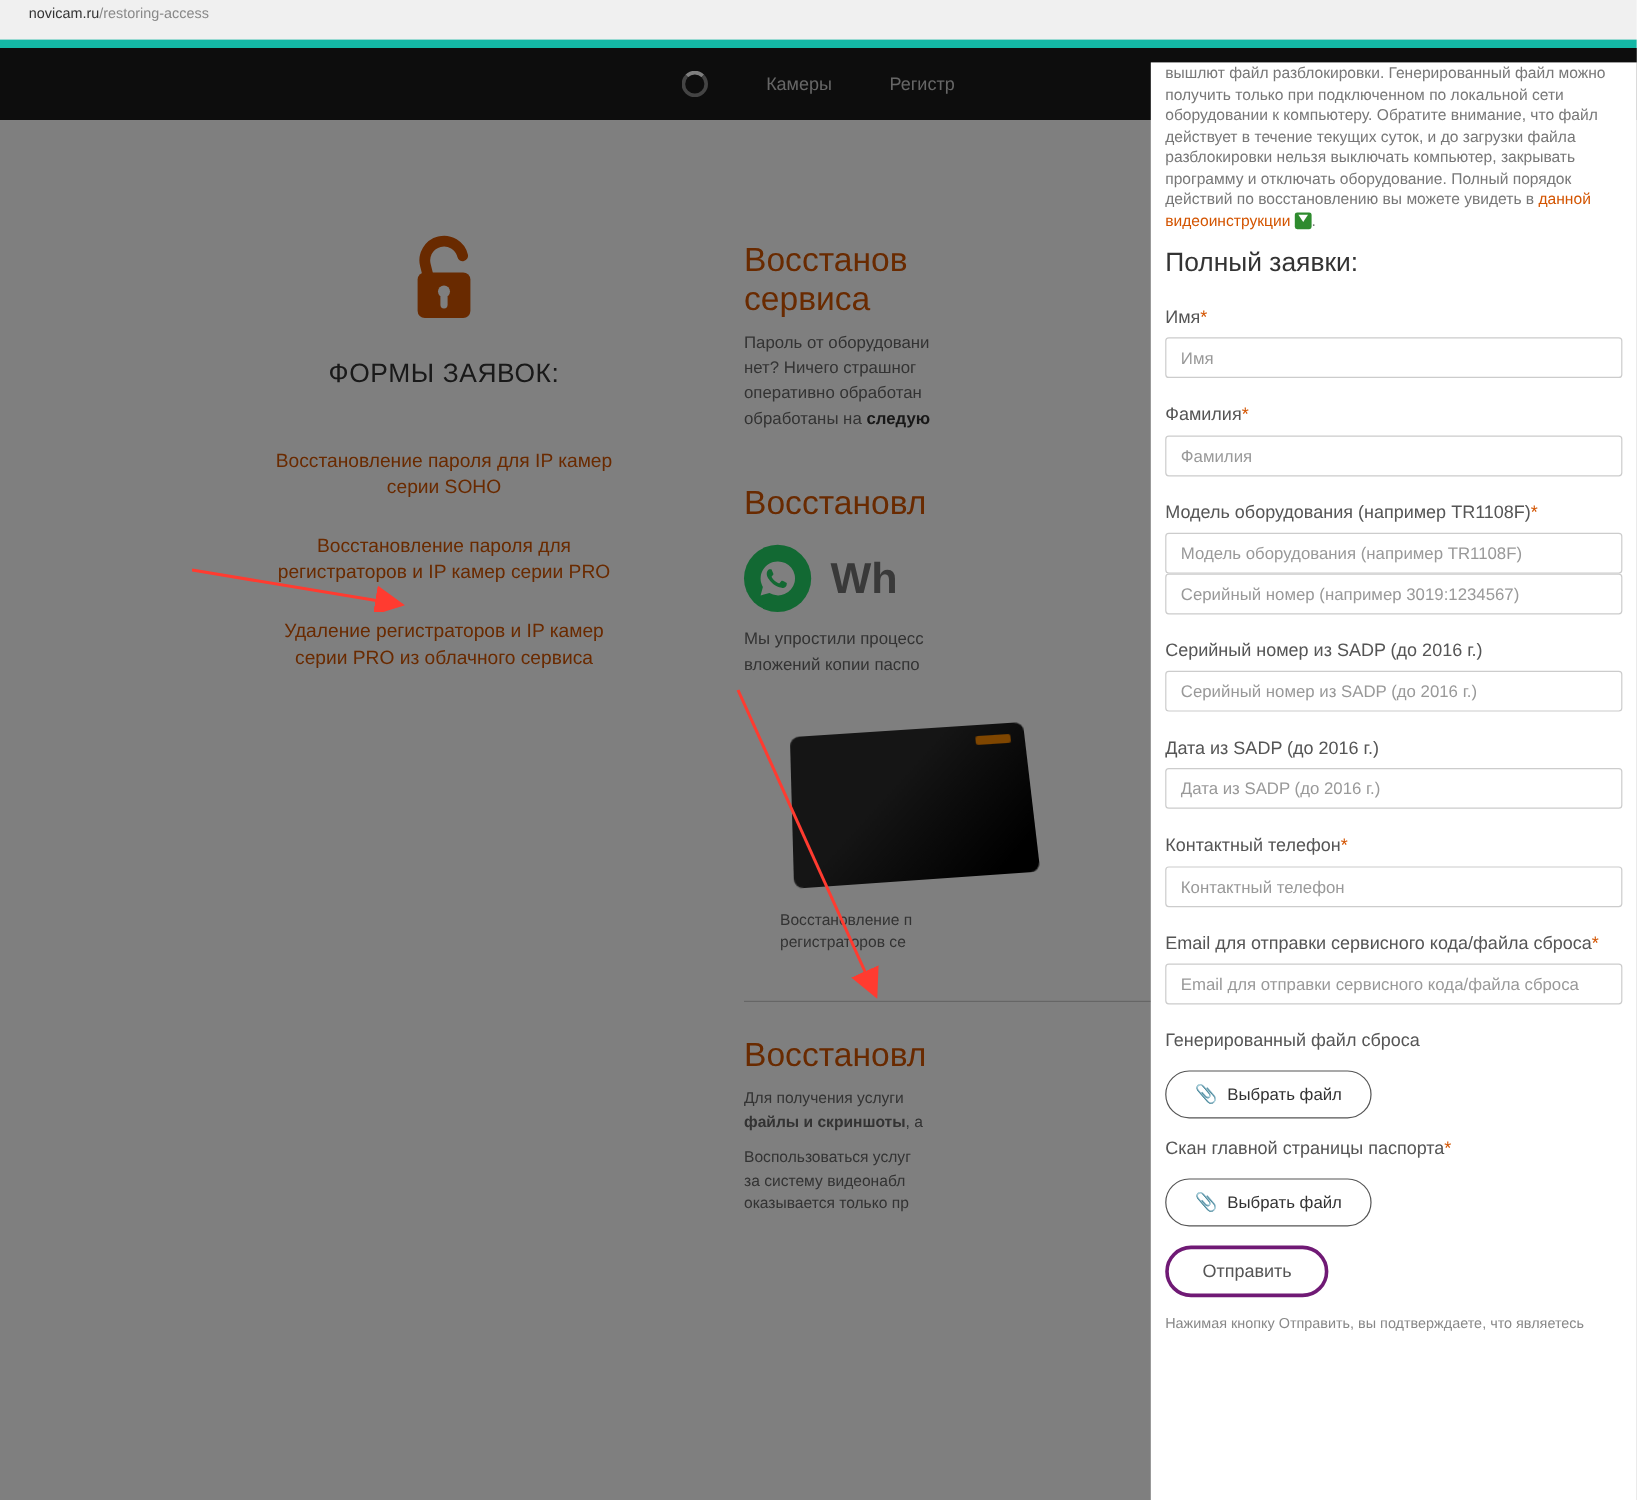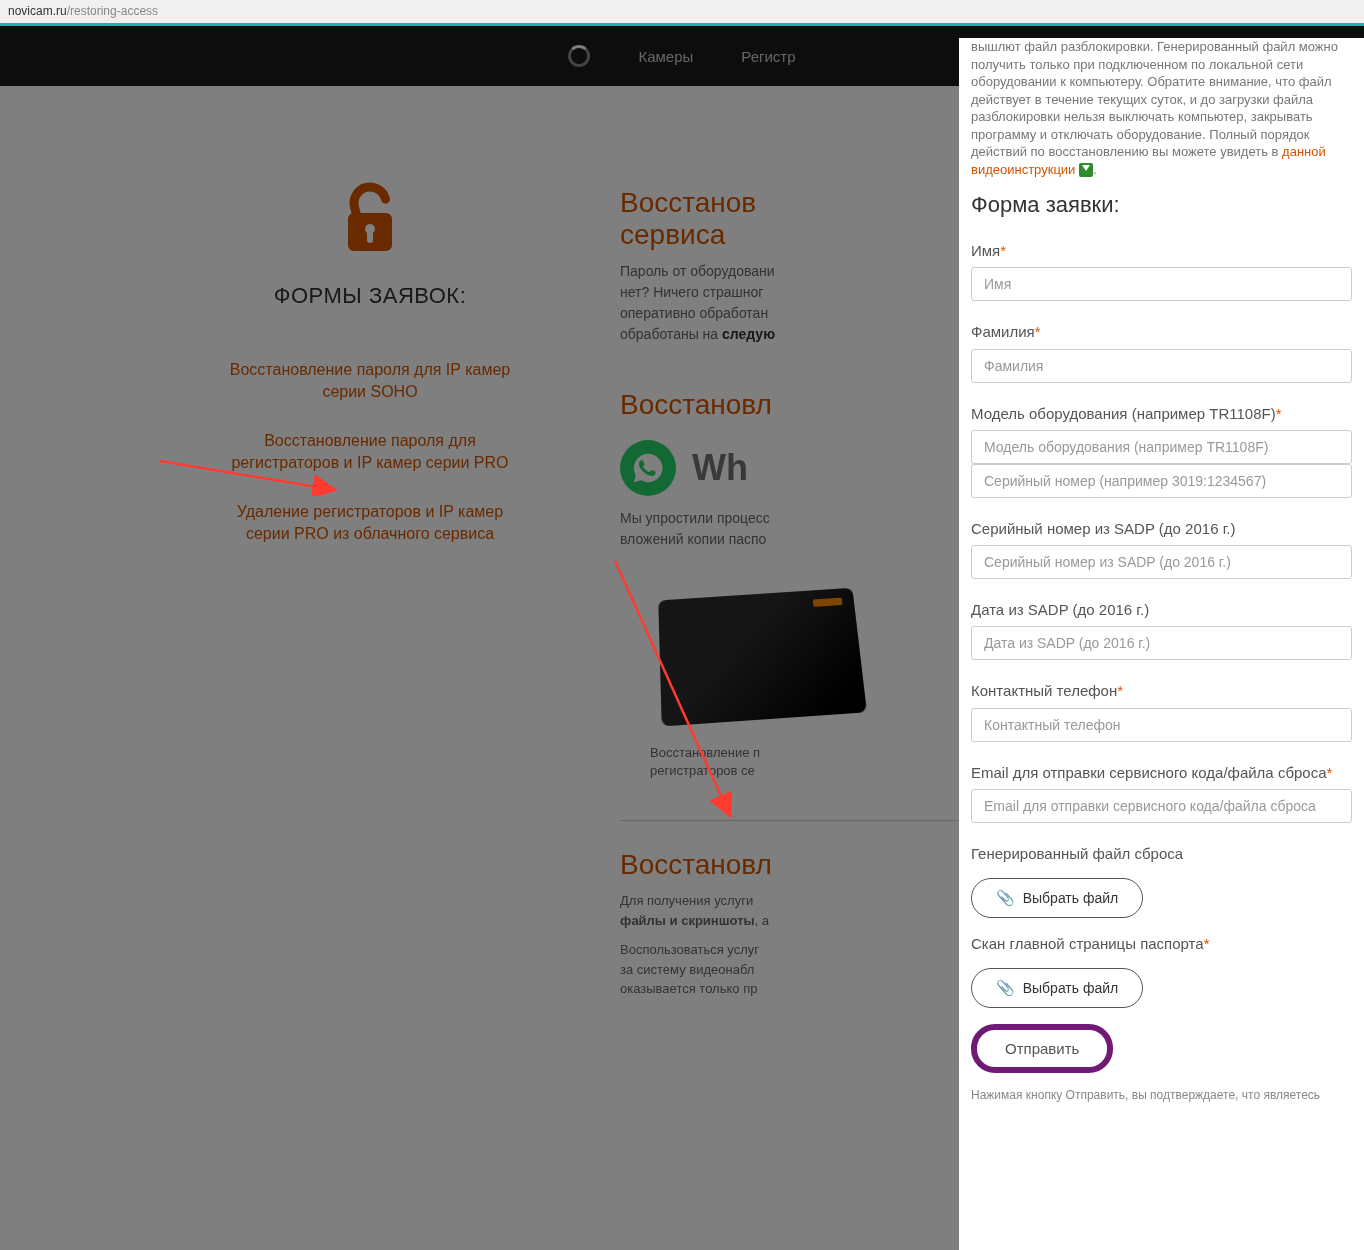--- a/index.html
+++ b/index.html
@@ -1,17 +1,17 @@
 <!DOCTYPE html>
 <html><head>
 <meta charset="utf-8">
 <style>
   * { box-sizing: border-box; margin: 0; padding: 0; }
   html, body { width: 1364px; height: 1250px; font-family: Arial, Helvetica, sans-serif; overflow: hidden; background: #fff; color: #333; }
-  .url-bar { height: 26px; background: #f0f0f0; border-bottom: 3px solid #14b8a6; font-size: 12px; color: #555; padding: 4px 8px; }
+  .url-bar { height: 40px; background: #f0f0f0; border-bottom: 7px solid #14b8a6; font-size: 12px; color: #555; padding: 4px 24px; }
   .url-bar .domain { color: #333; }
   .url-bar .path { color: #888; }
   
   .page-wrap { position: relative; width: 100%; height: calc(100% - 22px); background: #fff; }
   .dim-overlay { position: absolute; inset: 0; background: rgba(0,0,0,0.5); z-index: 5; }
   
   .top-nav { height: 60px; background: #1a1a1a; display: flex; align-items: center; justify-content: center; gap: 48px; color: #ccc; font-size: 15px; position: relative; }
   .logo-spin { width: 22px; height: 22px; border: 3px solid #888; border-top-color: #fff; border-radius: 50%; }
   .top-nav a { color: #ccc; text-decoration: none; }
   
@@ -45,21 +45,21 @@
   .side-panel .intro-text { font-size: 13px; color:#777; }
   .side-panel a { color: #d35400; text-decoration: none; }
   .vi-icon { display:inline-block; width:14px; height:14px; background:#2e8b2e; position:relative; vertical-align:middle; border-radius:2px; }
   .vi-icon::after { content:""; position:absolute; left:3px; top:2px; width:0; height:0; border-left:4px solid transparent; border-right:4px solid transparent; border-top:6px solid #fff; }
   .form-title { font-size: 22px; color:#333; margin: 12px 0 8px; font-weight:400; }
   .field-label { font-size: 15px; color:#555; margin-top: 21px; margin-bottom: 6px; }
   .req { color: #d35400; }
   .text-input { width: 100%; height: 34px; border: 1px solid #ccc; border-radius: 3px; padding: 0 12px; font-size: 14px; color:#555; }
   .text-input::placeholder { color:#999; }
   .file-btn { display:inline-flex; align-items:center; gap:8px; border:1px solid #555; border-radius:24px; padding: 10px 24px; font-size:14px; color:#333; background:#fff; cursor:pointer; margin-top:8px; }
-  .submit-btn { display:inline-flex; align-items:center; border:6px solid #701a75; border-radius:24px; padding:10px 28px; font-size:15px; color:#555; background:#fff; cursor:pointer; margin-top:16px; }
+  .submit-btn { display:inline-flex; align-items:center; border:3px solid #701a75; border-radius:24px; padding:10px 28px; font-size:15px; color:#555; background:#fff; cursor:pointer; margin-top:16px; }
   .clip-icon { font-size:15px; }
   .disclaimer { font-size:12px; color:#888; margin-top:14px; line-height:1.35; }
 </style>
 </head>
 <body>
 
 <div class="url-bar">
   <span class="domain">novicam.ru</span><span class="path">/restoring-access</span>
 </div>
 
@@ -152,21 +152,21 @@
       </defs>
     <line x1="5" y1="5" x2="120" y2="260" stroke="#ff3b30" stroke-width="2.5" marker-end="url(#ah2)"></line>
   </svg>
 
   <div class="side-panel">
     <div class="intro-text">
       <span>вышлют файл разблокировки. Генерированный файл можно получить только при подключенном по локальной сети оборудовании к компьютеру.  Обратите внимание, что файл действует в течение текущих суток, и до загрузки файла разблокировки нельзя выключать компьютер, закрывать программу и отключать оборудование. Полный порядок действий по восстановлению вы можете увидеть в </span>
       <a href="#">данной видеоинструкции</a>
       <span class="vi-icon"></span>.
     </div>
-    <div class="form-title">Форма заявки:</div>
+    <div class="form-title">Полный заявки:</div>
 
     <div class="field-label"><span>Имя</span><span class="req">*</span></div>
     <input class="text-input" placeholder="Имя" style="">
 
     <div class="field-label"><span>Фамилия</span><span class="req">*</span></div>
     <input class="text-input" placeholder="Фамилия" style="">
 
     <div class="field-label"><span>Модель оборудования (например TR1108F)</span><span class="req">*</span></div>
     <input class="text-input" placeholder="Модель оборудования (например TR1108F)" style="">
 

